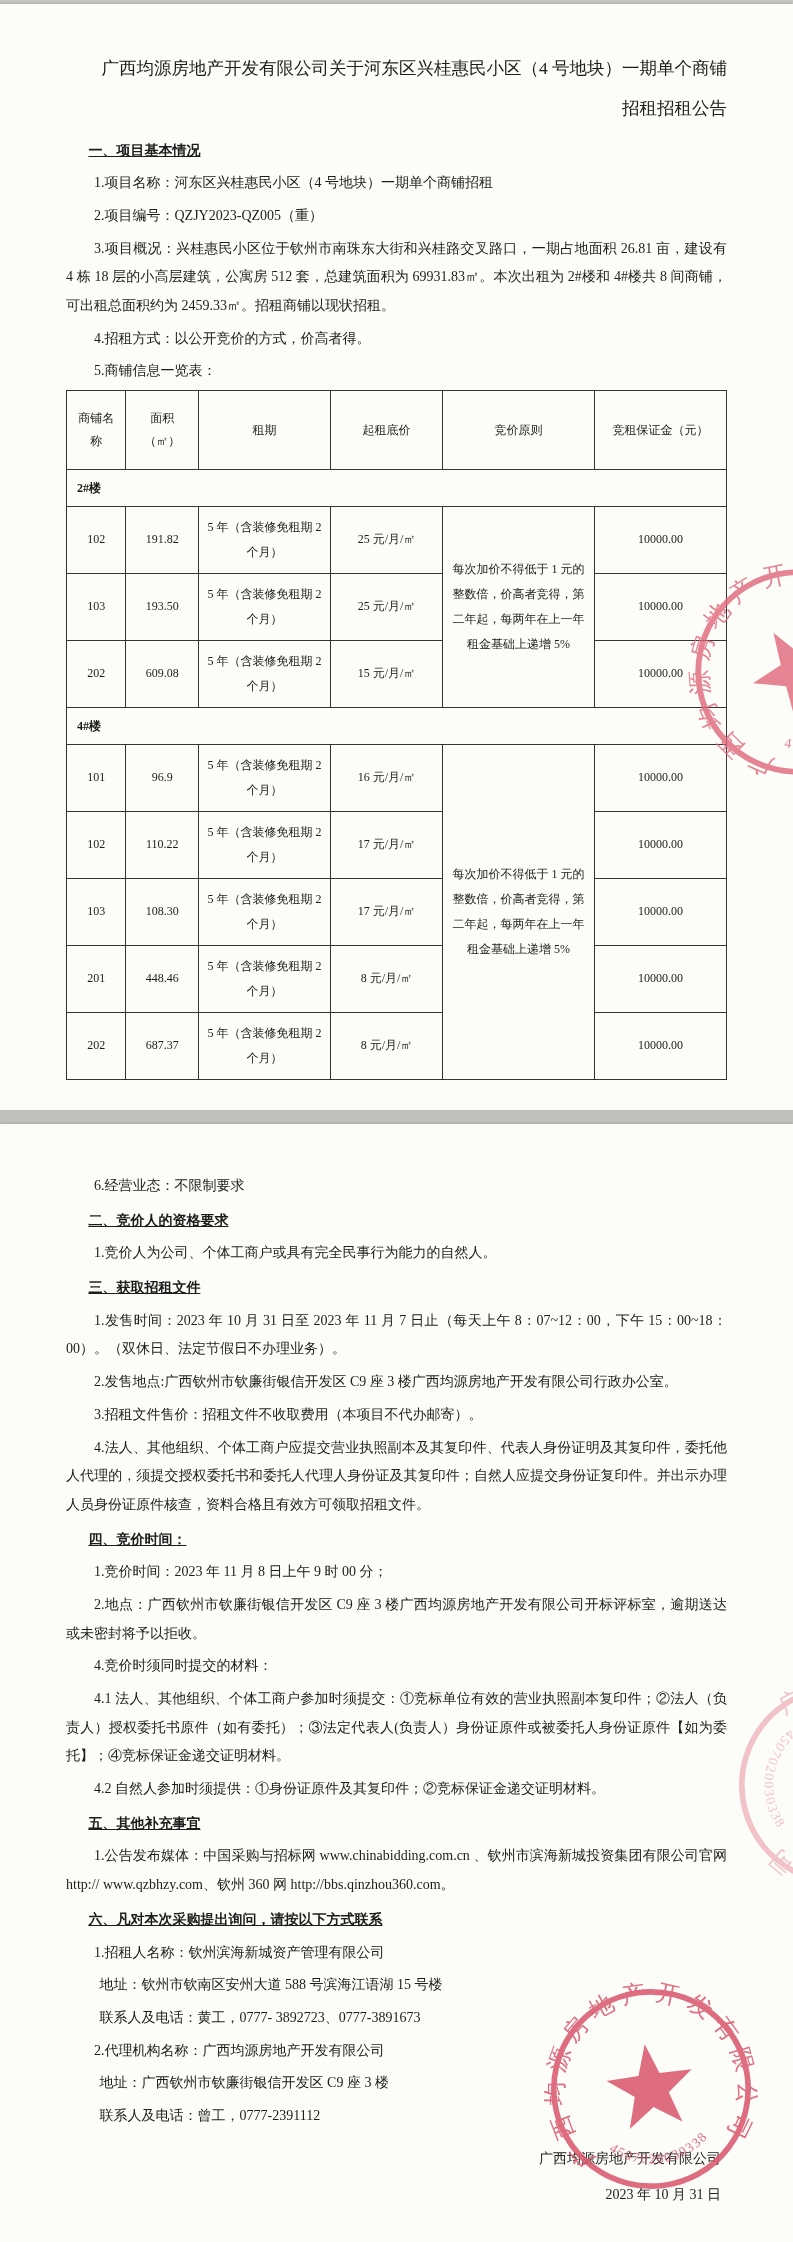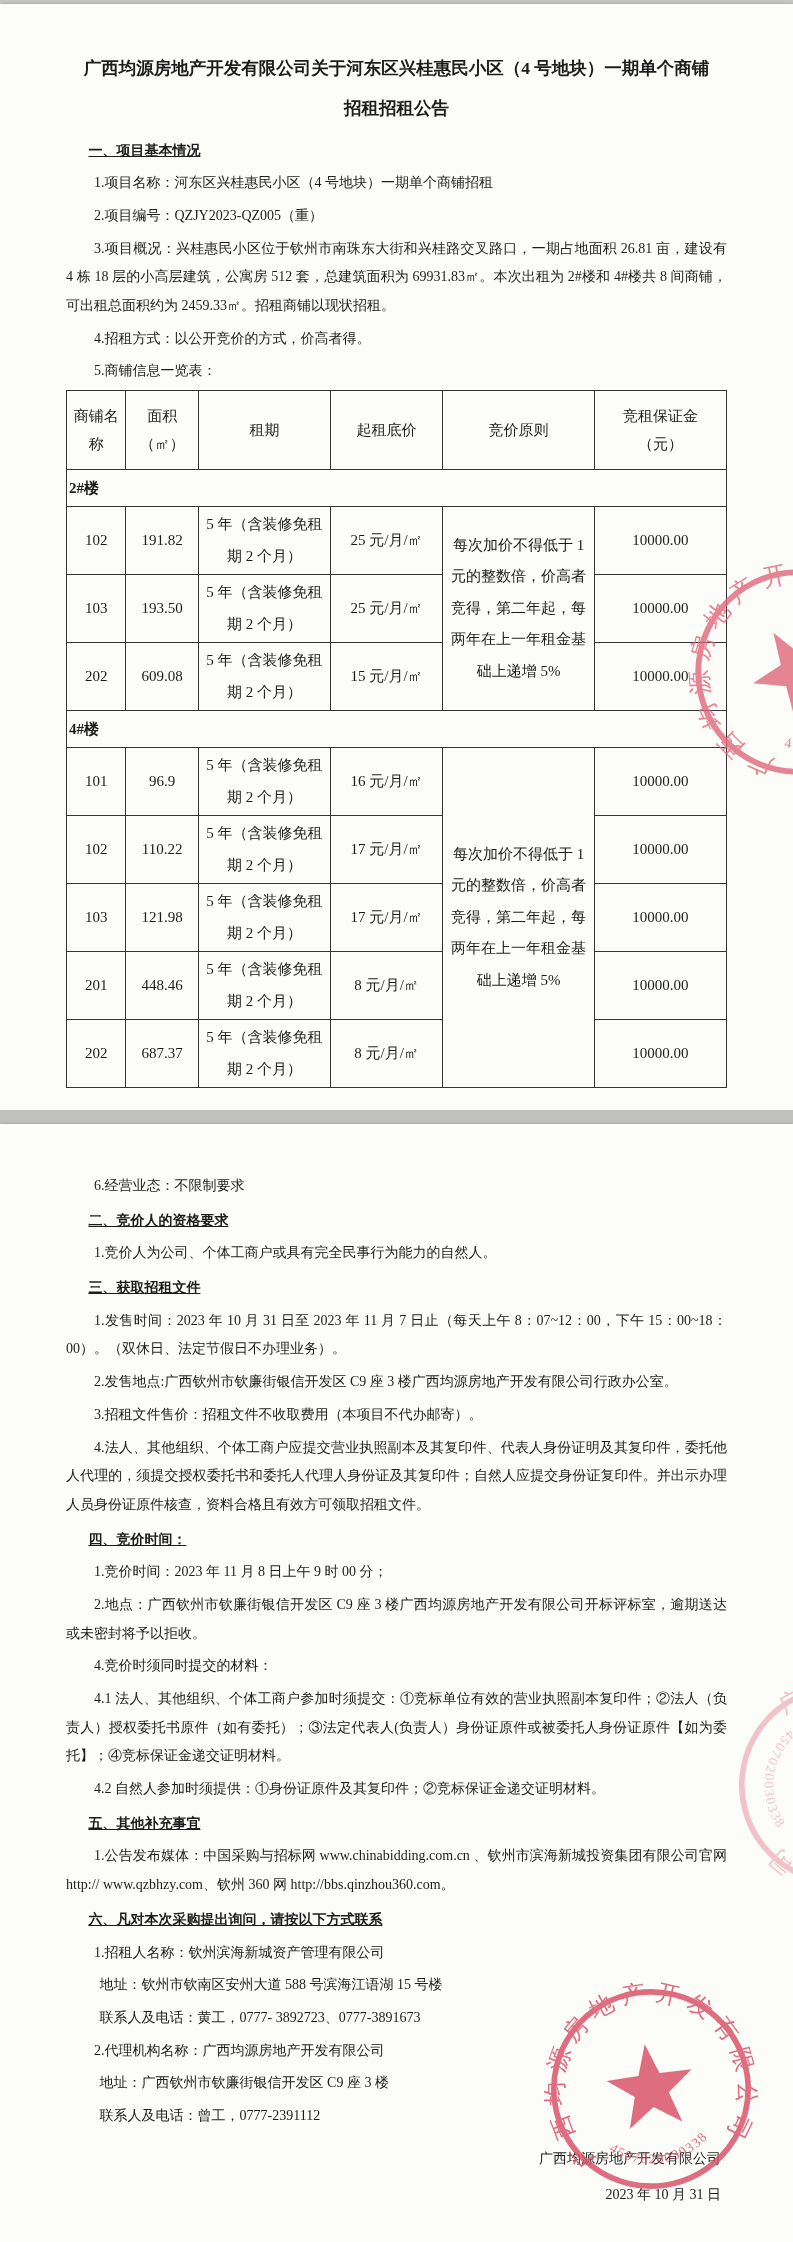--- a/index.html
+++ b/index.html
@@ -2,28 +2,28 @@
 <html><head>
 <meta charset="utf-8">
 <style>
   html,body{margin:0;padding:0;}
   body{background:#c6c6c2;font-family:"Liberation Serif","DejaVu Serif",serif;color:#1c1c1c;}
   .stage{position:relative;width:793px;height:2242px;margin:0 auto;background:#c6c6c2;overflow:hidden;}
   .page{position:absolute;left:0;width:793px;background:#fcfcf8;overflow:hidden;box-shadow:0 1px 4px rgba(0,0,0,.35);}
   .page1{top:4px;height:1106px;}
   .page2{top:1124px;height:1238px;}
   .content{padding:44px 66px 0 66px;font-size:14px;line-height:2.05;}
-  .doc-title{font-weight:bold;font-size:17.5px;text-align:center;line-height:2.3;margin-bottom:8px;}
+  .doc-title{font-weight:normal;font-size:17.5px;text-align:right;line-height:2.3;margin-bottom:8px;}
   .para{text-indent:2em;margin:4px 0;text-align:justify;}
   .heading{font-weight:bold;text-indent:1.6em;margin:6px 0 4px 0;text-decoration:underline;}
   .sub{margin:4px 0;padding-left:2.4em;text-indent:0;}
-  table.shop{width:100%;border-collapse:collapse;margin-top:0;font-size:15px;}
+  table.shop{width:100%;border-collapse:collapse;margin-top:0;font-size:12px;}
   table.shop td,table.shop th{border:1.6px solid #343434;padding:2px 6px;text-align:center;vertical-align:middle;font-weight:normal;}
   tr.hdr td{height:74px;line-height:1.9;}
-  tr.grp td{height:32px;text-align:left;font-weight:bold;padding-left:2px;}
+  tr.grp td{height:32px;text-align:left;font-weight:bold;padding-left:10px;}
   tr.row td{height:62px;line-height:2.1;}
   td.rule{text-align:left;line-height:2.35;padding:4px 10px;}
   td.term{line-height:2.2;padding:2px 12px;}
   .signature{margin-top:10px;text-align:right;line-height:2.6;padding-right:6px;position:relative;z-index:2;}
   .sig-line{white-space:pre;}
   .stamp{position:absolute;pointer-events:none;}
   .stamp svg{display:block;width:100%;height:100%;}
   .stamp-p1{left:682px;top:552px;width:232px;height:232px;color:#e0677a;opacity:.8;transform:rotate(-32deg);}
   .stamp-p2edge{left:726px;top:548px;width:226px;height:226px;color:#e0677a;opacity:.38;transform:rotate(96deg);}
   .stamp-final{left:538px;top:852px;width:226px;height:226px;color:#d9556c;opacity:.85;transform:rotate(-8deg);z-index:3;}
@@ -103,21 +103,21 @@
         </tr>
         <tr class="row">
           <td>102</td>
           <td>110.22</td>
           <td class="term">5 年（含装修免租期 2 个月）</td>
           <td>17 元/月/㎡</td>
           <td>10000.00</td>
         </tr>
         <tr class="row">
           <td>103</td>
-          <td>121.98</td>
+          <td>108.30</td>
           <td class="term">5 年（含装修免租期 2 个月）</td>
           <td>17 元/月/㎡</td>
           <td>10000.00</td>
         </tr>
         <tr class="row">
           <td>201</td>
           <td>448.46</td>
           <td class="term">5 年（含装修免租期 2 个月）</td>
           <td>8 元/月/㎡</td>
           <td>10000.00</td>

